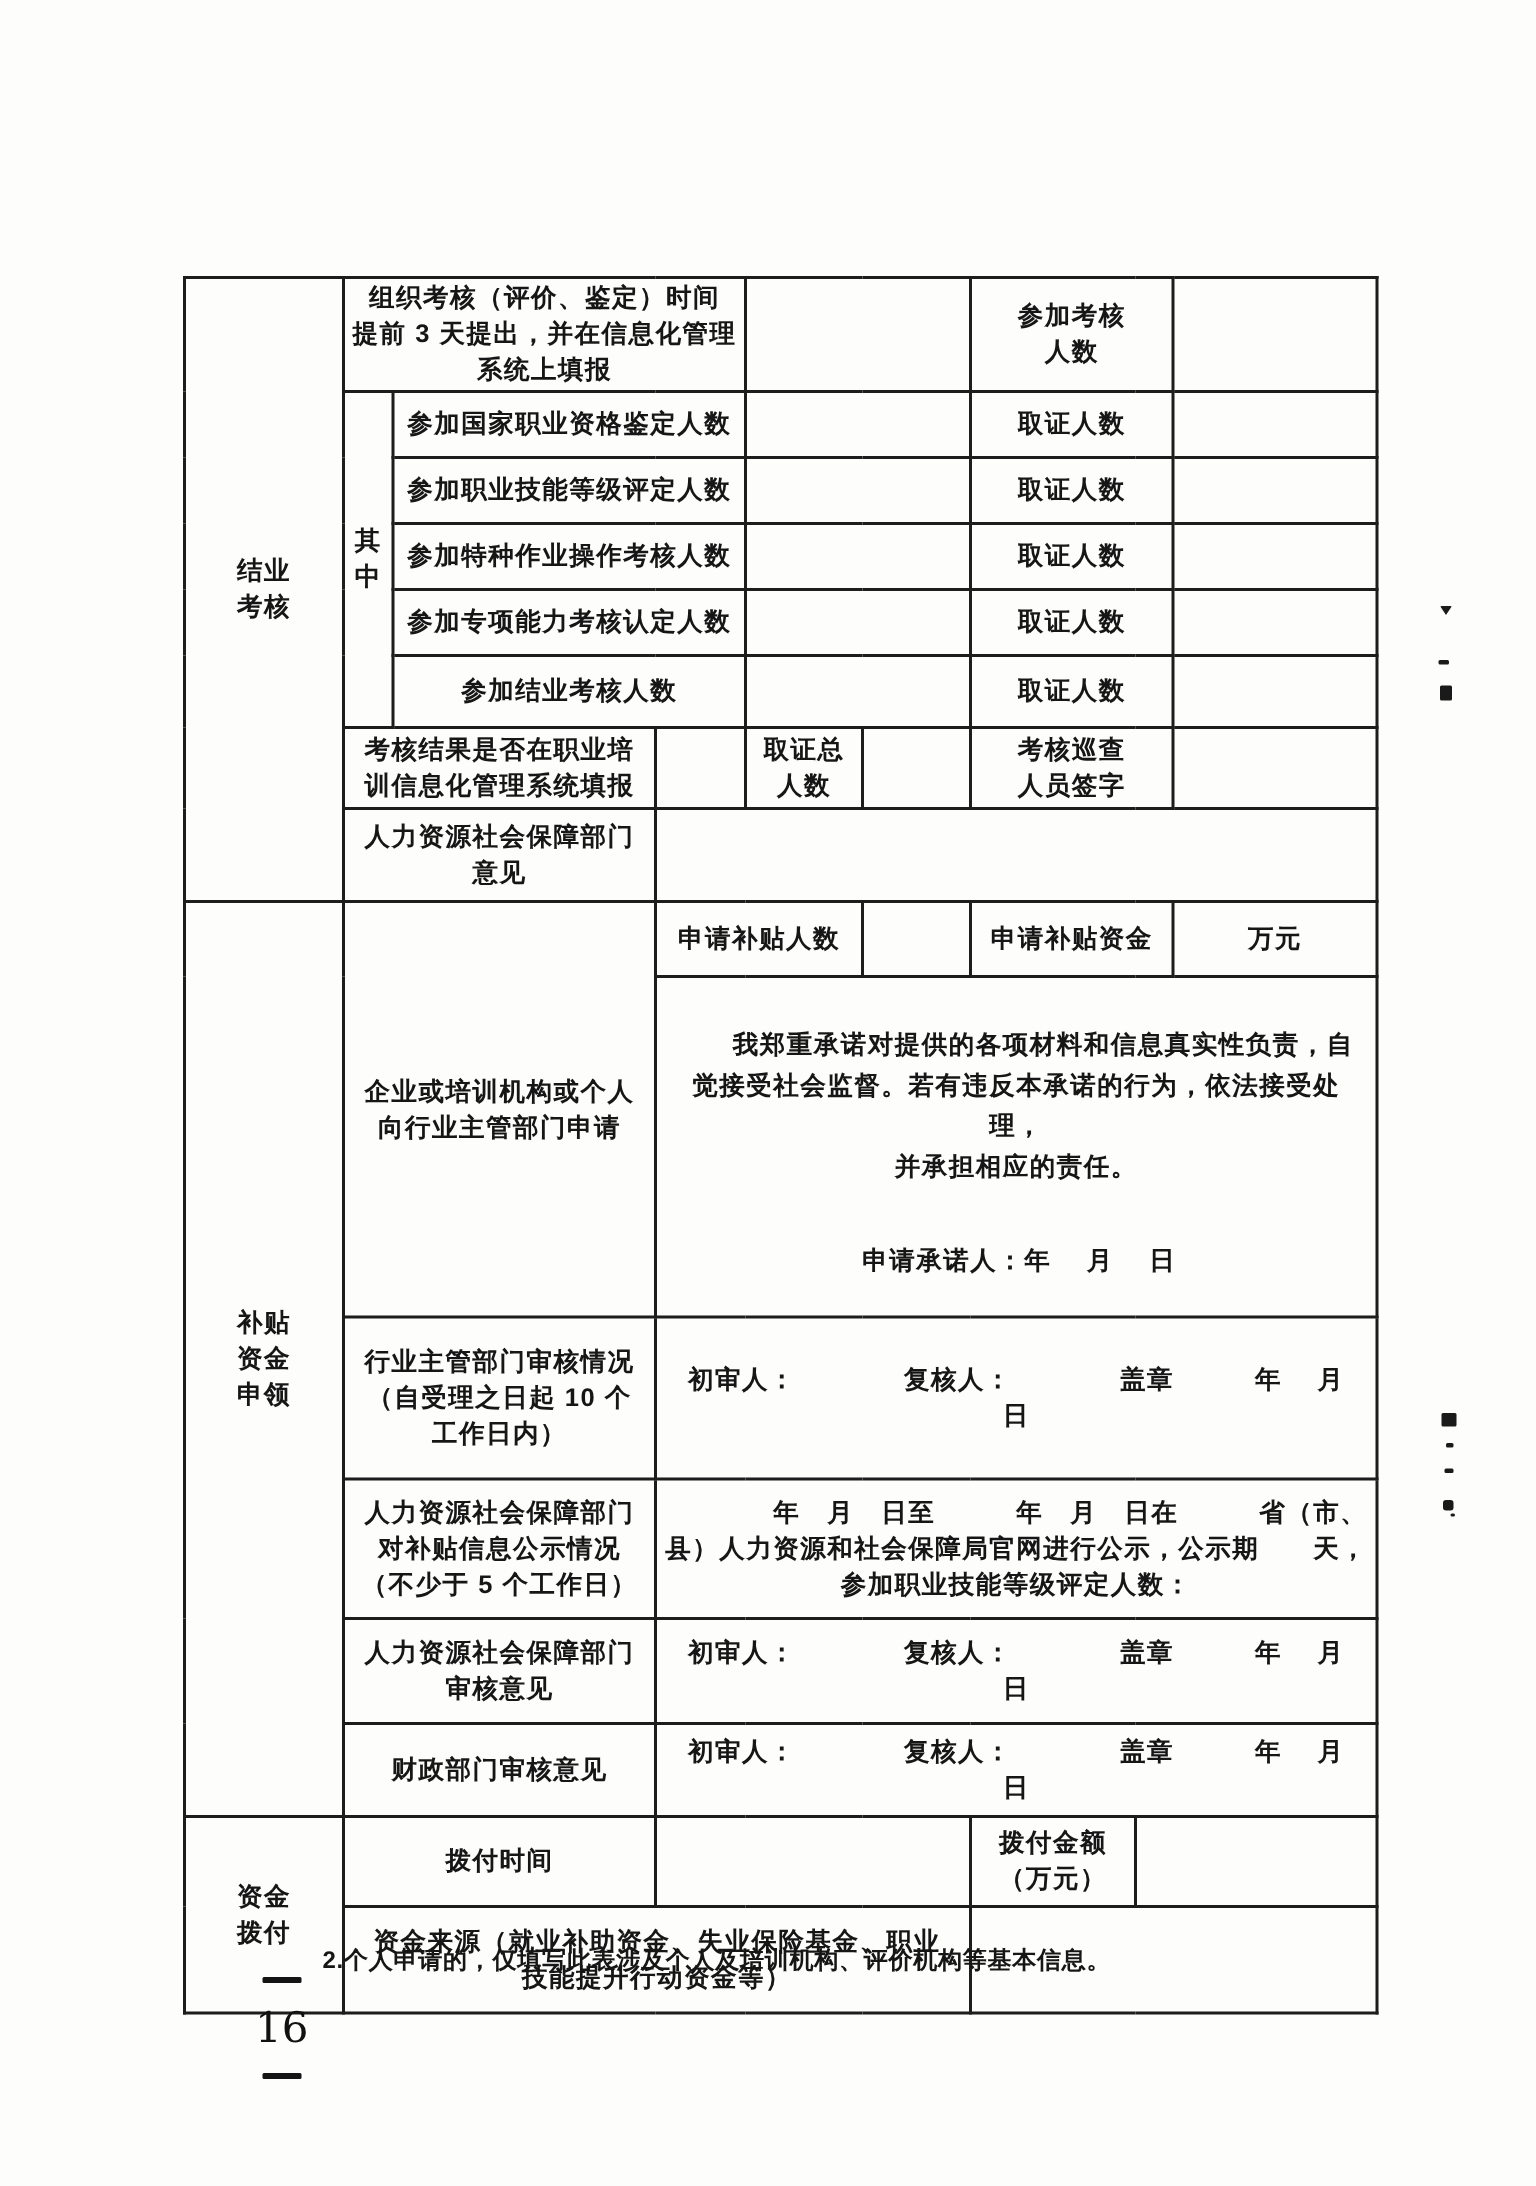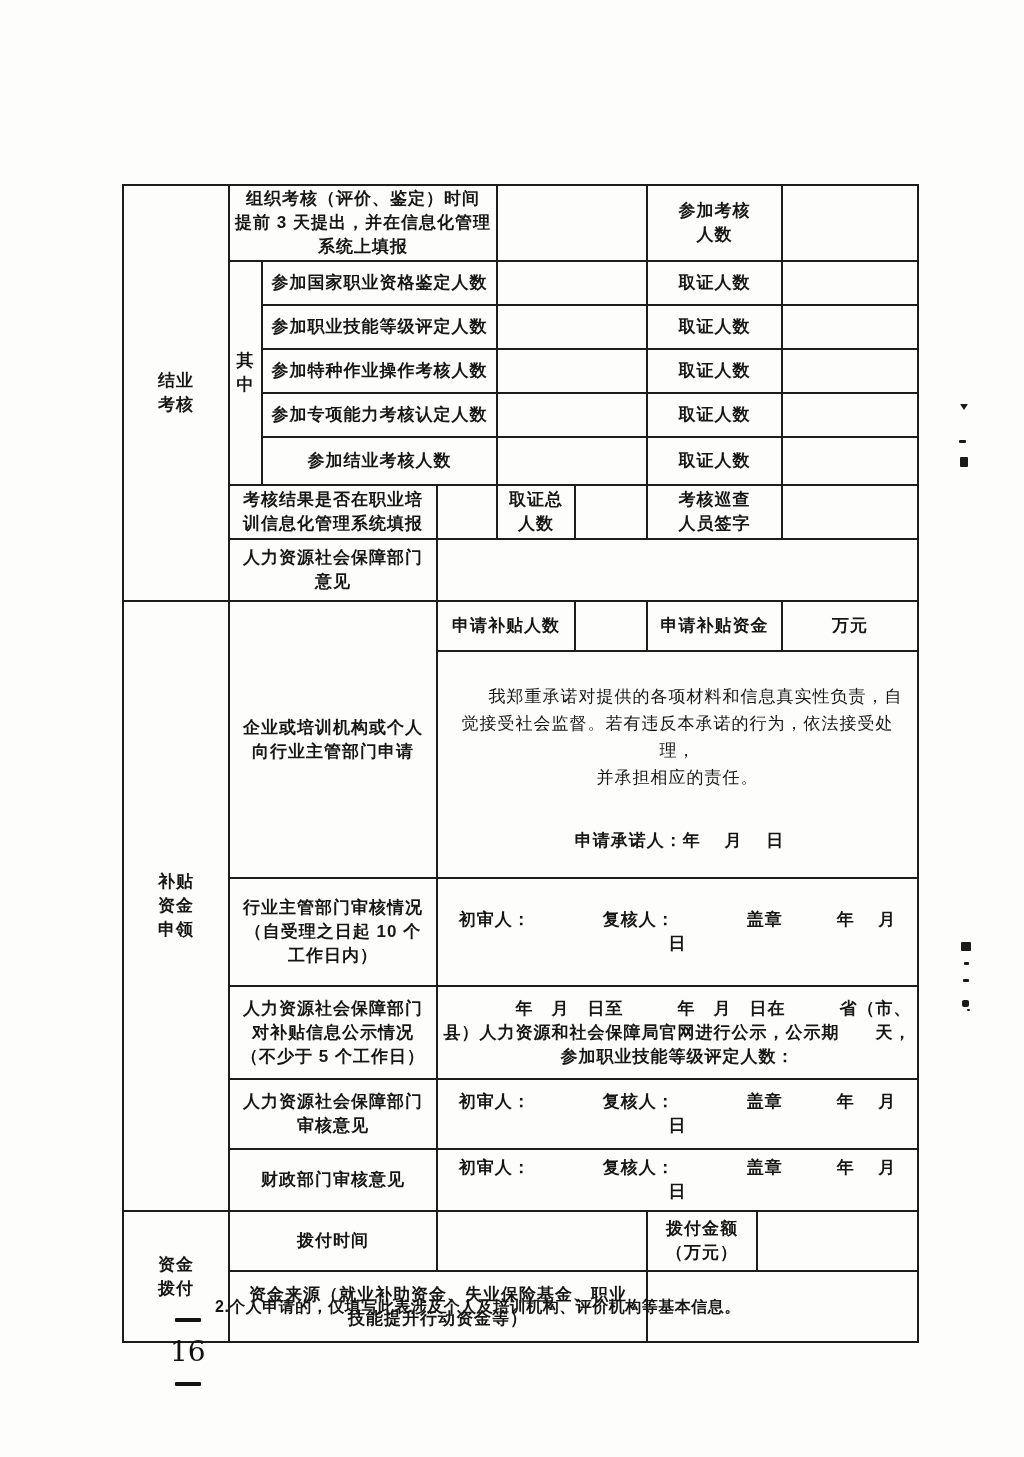--- a/index.html
+++ b/index.html
@@ -43,21 +43,21 @@
   td.publicity{
     text-align:left;padding:4px 6px 0 7px;
     line-height:28px;vertical-align:middle;
     white-space:pre-line;
   }
   td.promise{
     text-align:left;vertical-align:top;padding:0;
   }
   .promise-text{
     padding:7px 7px 0 7px;line-height:27px;
-    white-space:pre-line;font-weight:400;
+    white-space:pre-line;font-weight:700;
   }
   .promise-line{
     display:flex;justify-content:center;
     margin:14px 62px 0 66px;font-weight:700;
     white-space:pre-wrap;
   }
 
   .note{
     position:absolute;font-size:16px;font-weight:700;
     letter-spacing:0.5px;white-space:nowrap;

